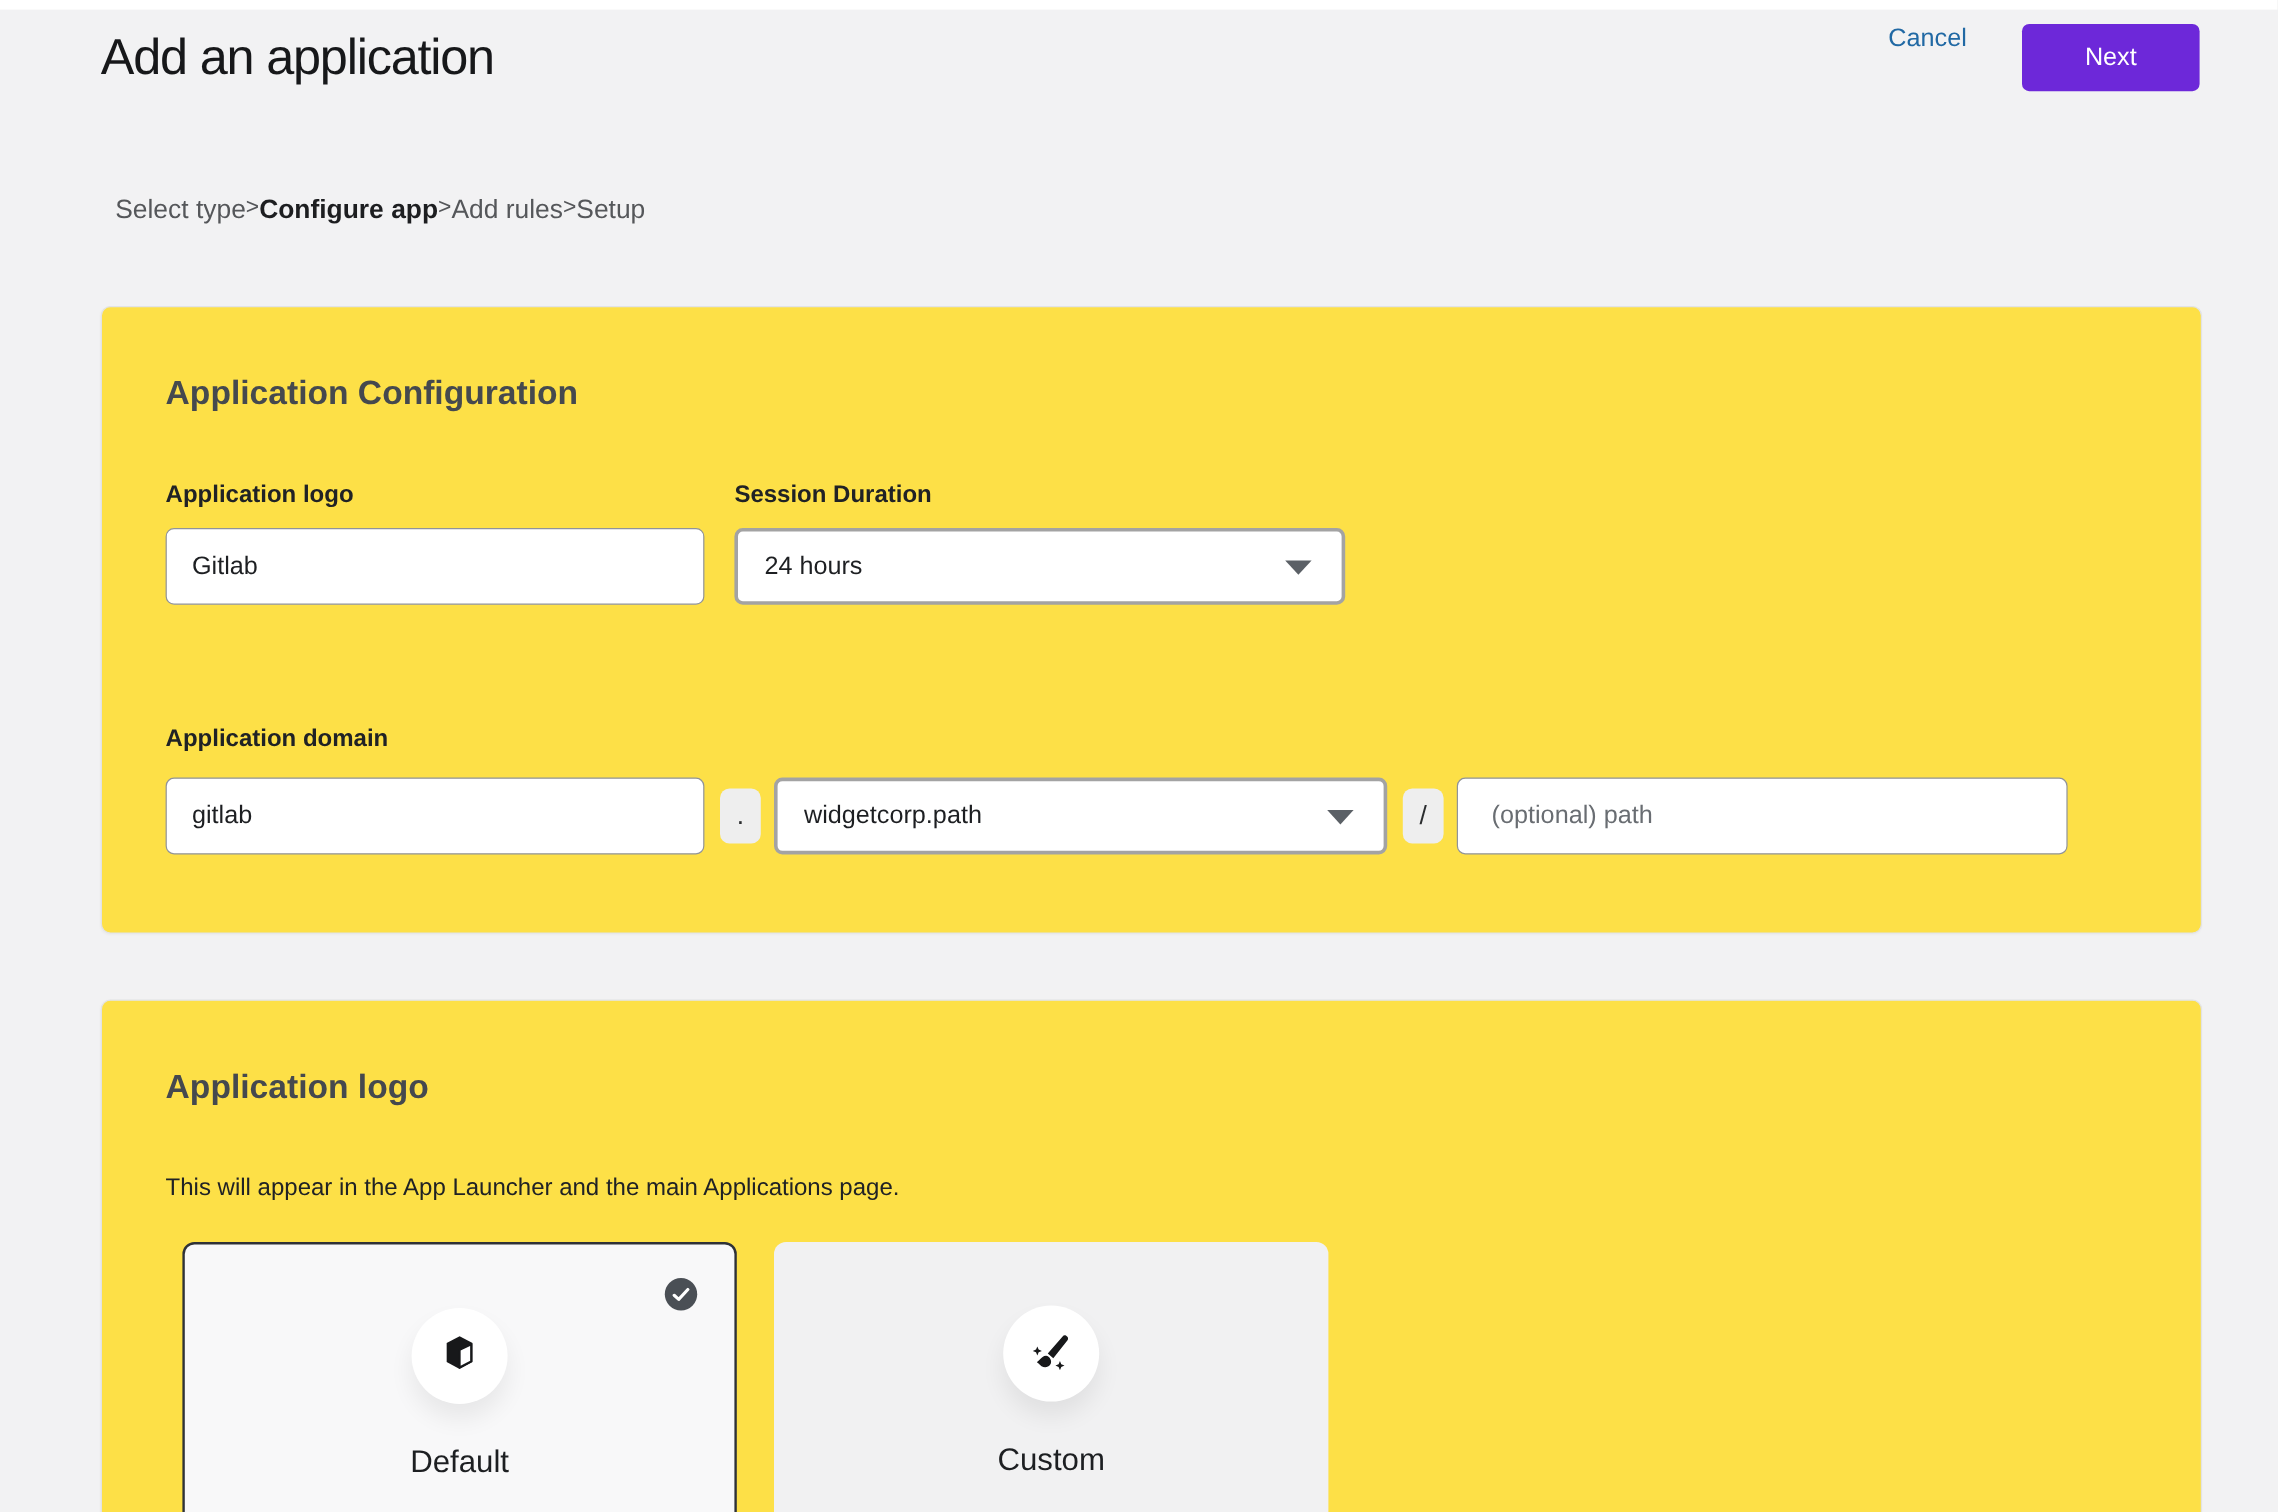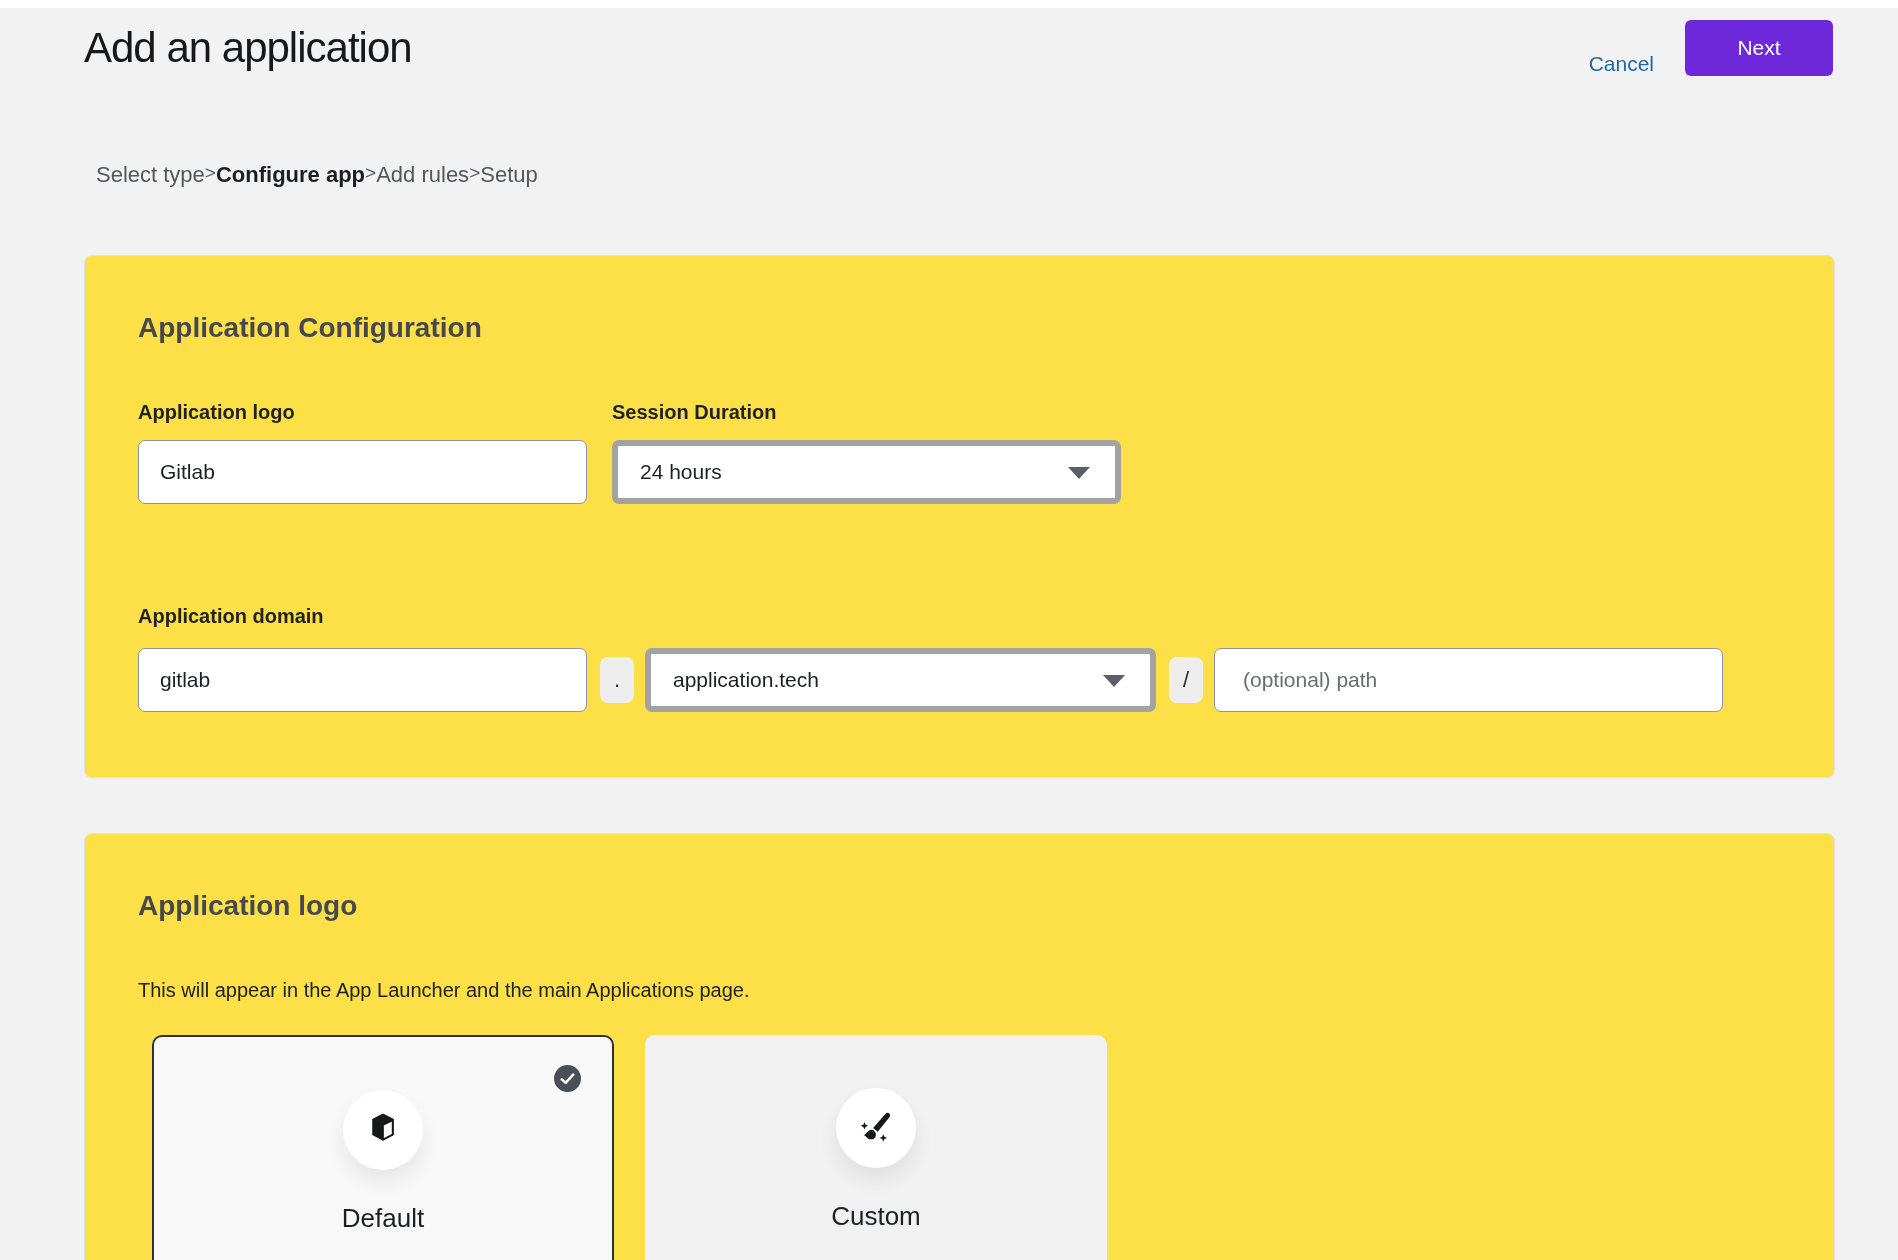--- a/index.html
+++ b/index.html
@@ -14,21 +14,21 @@
   .top-strip { height:8px; background:#ffffff; }
 
   
   .page-header {
     display:flex; align-items:center; justify-content:space-between;
     padding:12px 65px 0 84px;
   }
   .page-title {
     font-size:42px; font-weight:400; letter-spacing:-1px; color:#17181a;
   }
-  .header-actions { display:flex; align-items:flex-end; gap:31px; }
+  .header-actions { display:flex; align-items:flex-start; gap:46px; }
   .cancel-link {
     font-size:21px; color:#2169a4; background:none; border:none;
     cursor:pointer; font-family:inherit;
   }
   .next-button {
     height:56px; min-width:148px; padding:0 51px;
     background:#6d28d9; color:#ffffff; font-size:21px;
     border:none; border-radius:6px; cursor:pointer; font-family:inherit;
   }
 
@@ -62,21 +62,21 @@
   .text-input {
     display:block; margin-top:16px; height:64px; width:449px;
     border:1px solid #90939a; border-radius:7px; background:#fff;
     font-size:21px; color:#1d1f22; padding:0 21px;
     font-family:inherit; outline:none;
   }
   .text-input::placeholder { color:#696d72; }
 
   .select {
     position:relative; margin-top:16px; height:64px; width:509px;
-    border:6px solid #a3a3a3; border-radius:7px; background:#fff;
+    border:3px solid #a3a3a3; border-radius:7px; background:#fff;
     display:flex; align-items:center; padding:0 22px;
     font-size:21px; color:#1d1f22; cursor:pointer;
   }
   .caret {
     position:absolute; right:25px; top:50%; margin-top:-5px;
     width:0; height:0;
     border-left:11px solid transparent; border-right:11px solid transparent;
     border-top:12px solid #5b6066;
   }
 
@@ -151,21 +151,21 @@
         <span class="caret"></span>
       </div>
     </div>
   </div>
 
   <div class="field-label domain-label">Application domain</div>
   <div class="domain-row">
     <input class="text-input" type="text" value="gitlab" style="">
     <span class="sep-pill">.</span>
     <div class="select select-domain">
-      <span>application.tech</span>
+      <span>widgetcorp.path</span>
       <span class="caret"></span>
     </div>
     <span class="sep-pill">/</span>
     <input class="text-input path-input" type="text" placeholder="(optional) path" style="">
   </div>
 </div>
 
 <div class="card card-logo">
   <h2 class="section-heading">Application logo</h2>
   <div class="logo-desc">This will appear in the App Launcher and the main Applications page.</div>

